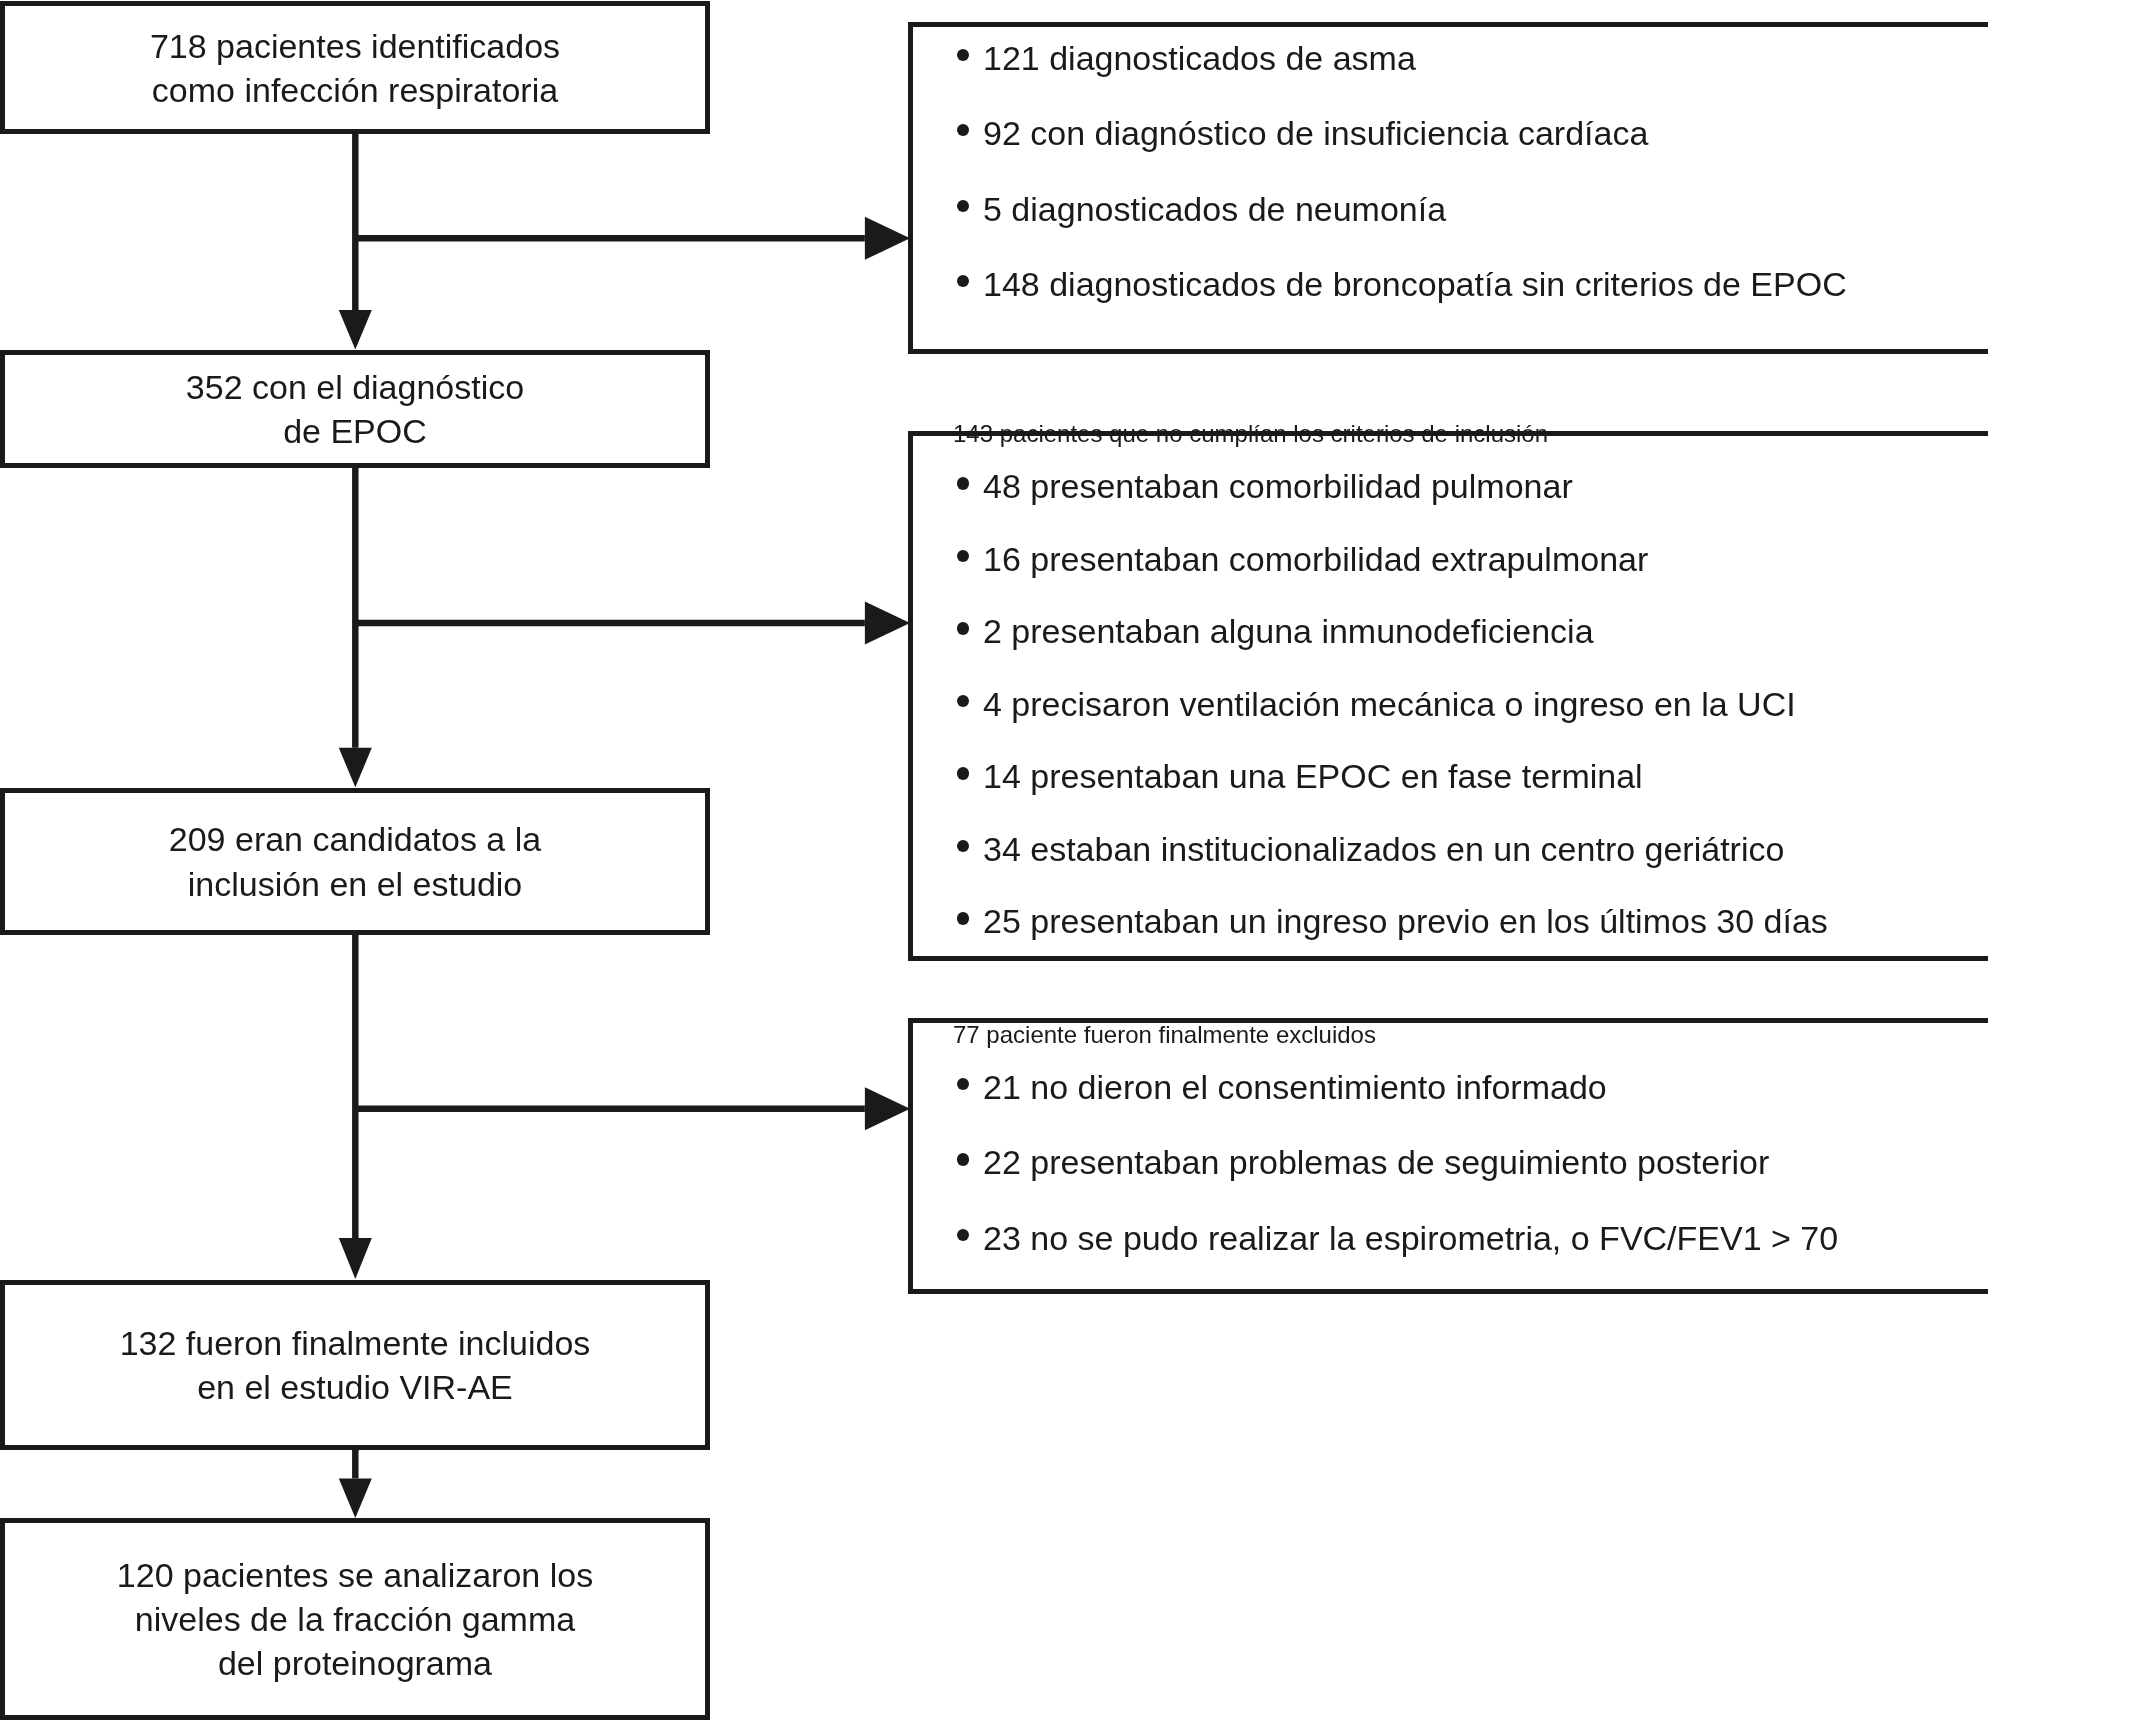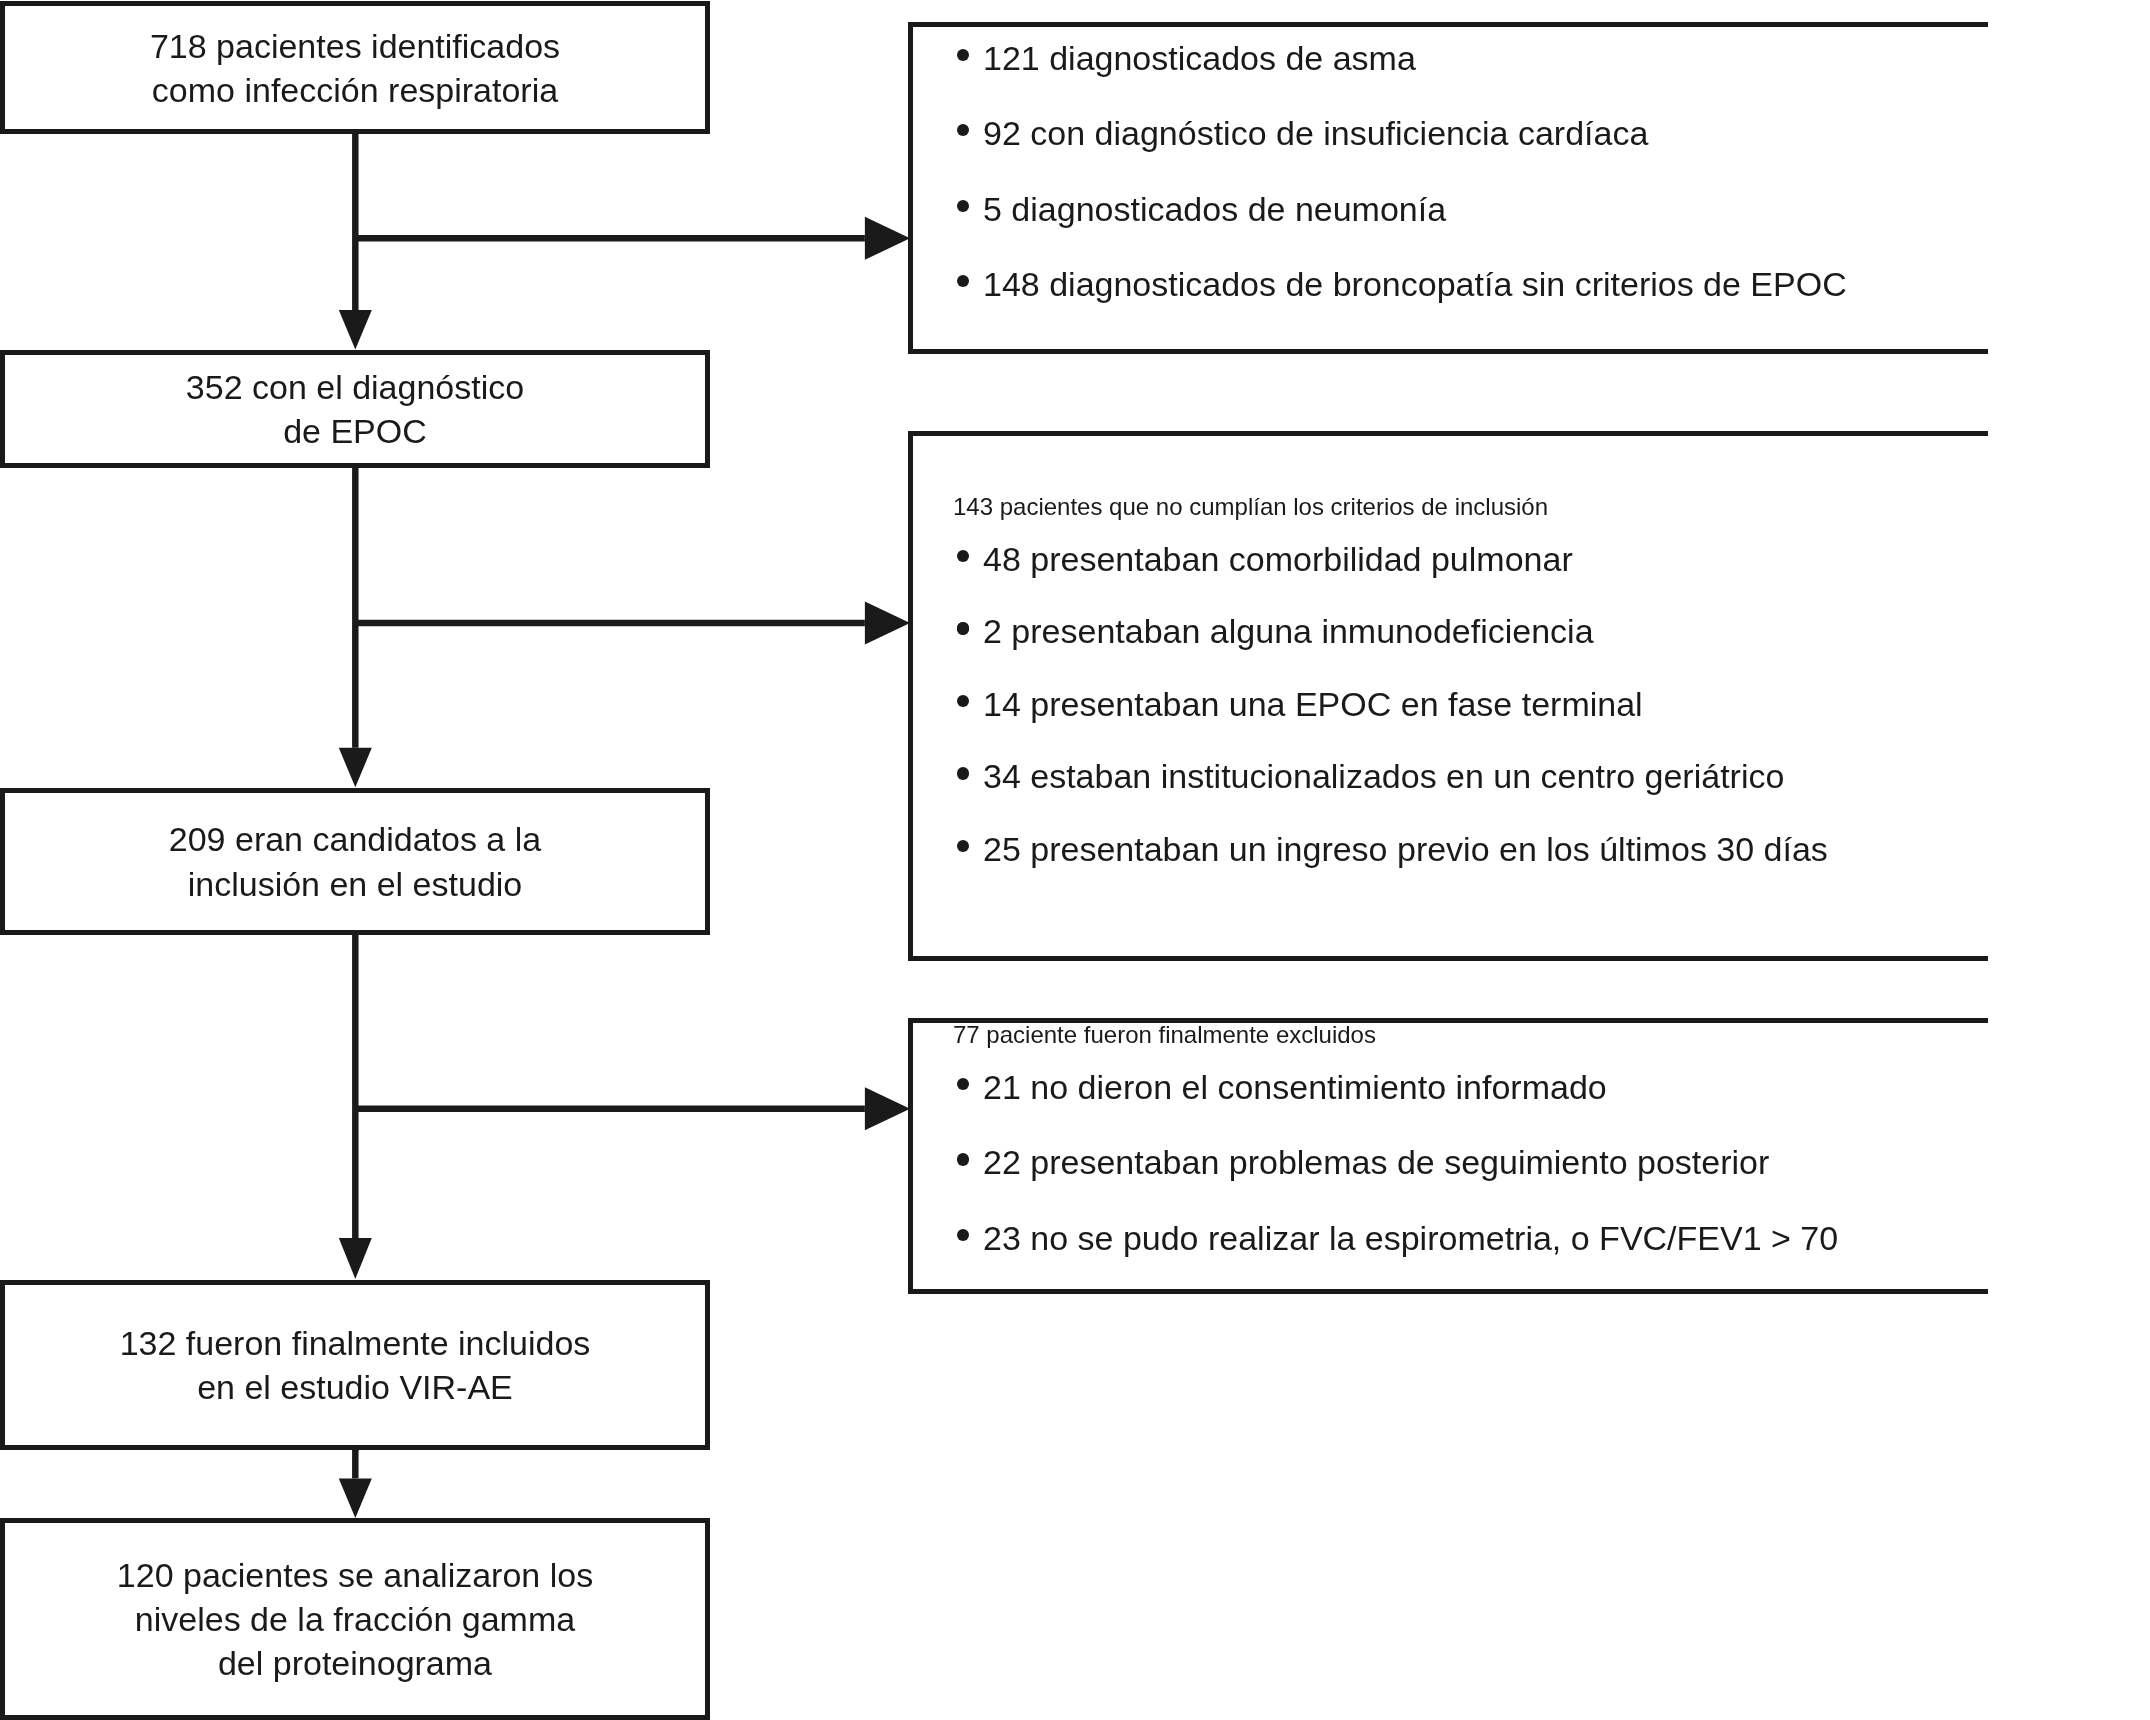--- a/index.html
+++ b/index.html
@@ -192,24 +192,29 @@
   <div class="excl excl--spread" style="left:908px; top:431px; width:1243px; height:530px;">
     <div class="excl-inner">
       <p class="excl-head">143 pacientes que no cumplían los criterios de inclusión</p>
       <ul class="excl-list">
         <li>
           <span class="bullet"></span>
           <span>48 presentaban comorbilidad pulmonar</span>
         </li>
         <li>
           <span class="bullet"></span>
+          <span>16 presentaban comorbilidad extrapulmonar</span>
         </li>
         <li>
           <span class="bullet"></span>
           <span>2 presentaban alguna inmunodeficiencia</span>
+        </li>
+        <li>
+          <span class="bullet"></span>
+          <span>4 precisaron ventilación mecánica o ingreso en la UCI</span>
         </li>
         <li>
           <span class="bullet"></span>
           <span>14 presentaban una EPOC en fase terminal</span>
         </li>
         <li>
           <span class="bullet"></span>
           <span>34 estaban institucionalizados en un centro geriátrico</span>
         </li>
         <li>

